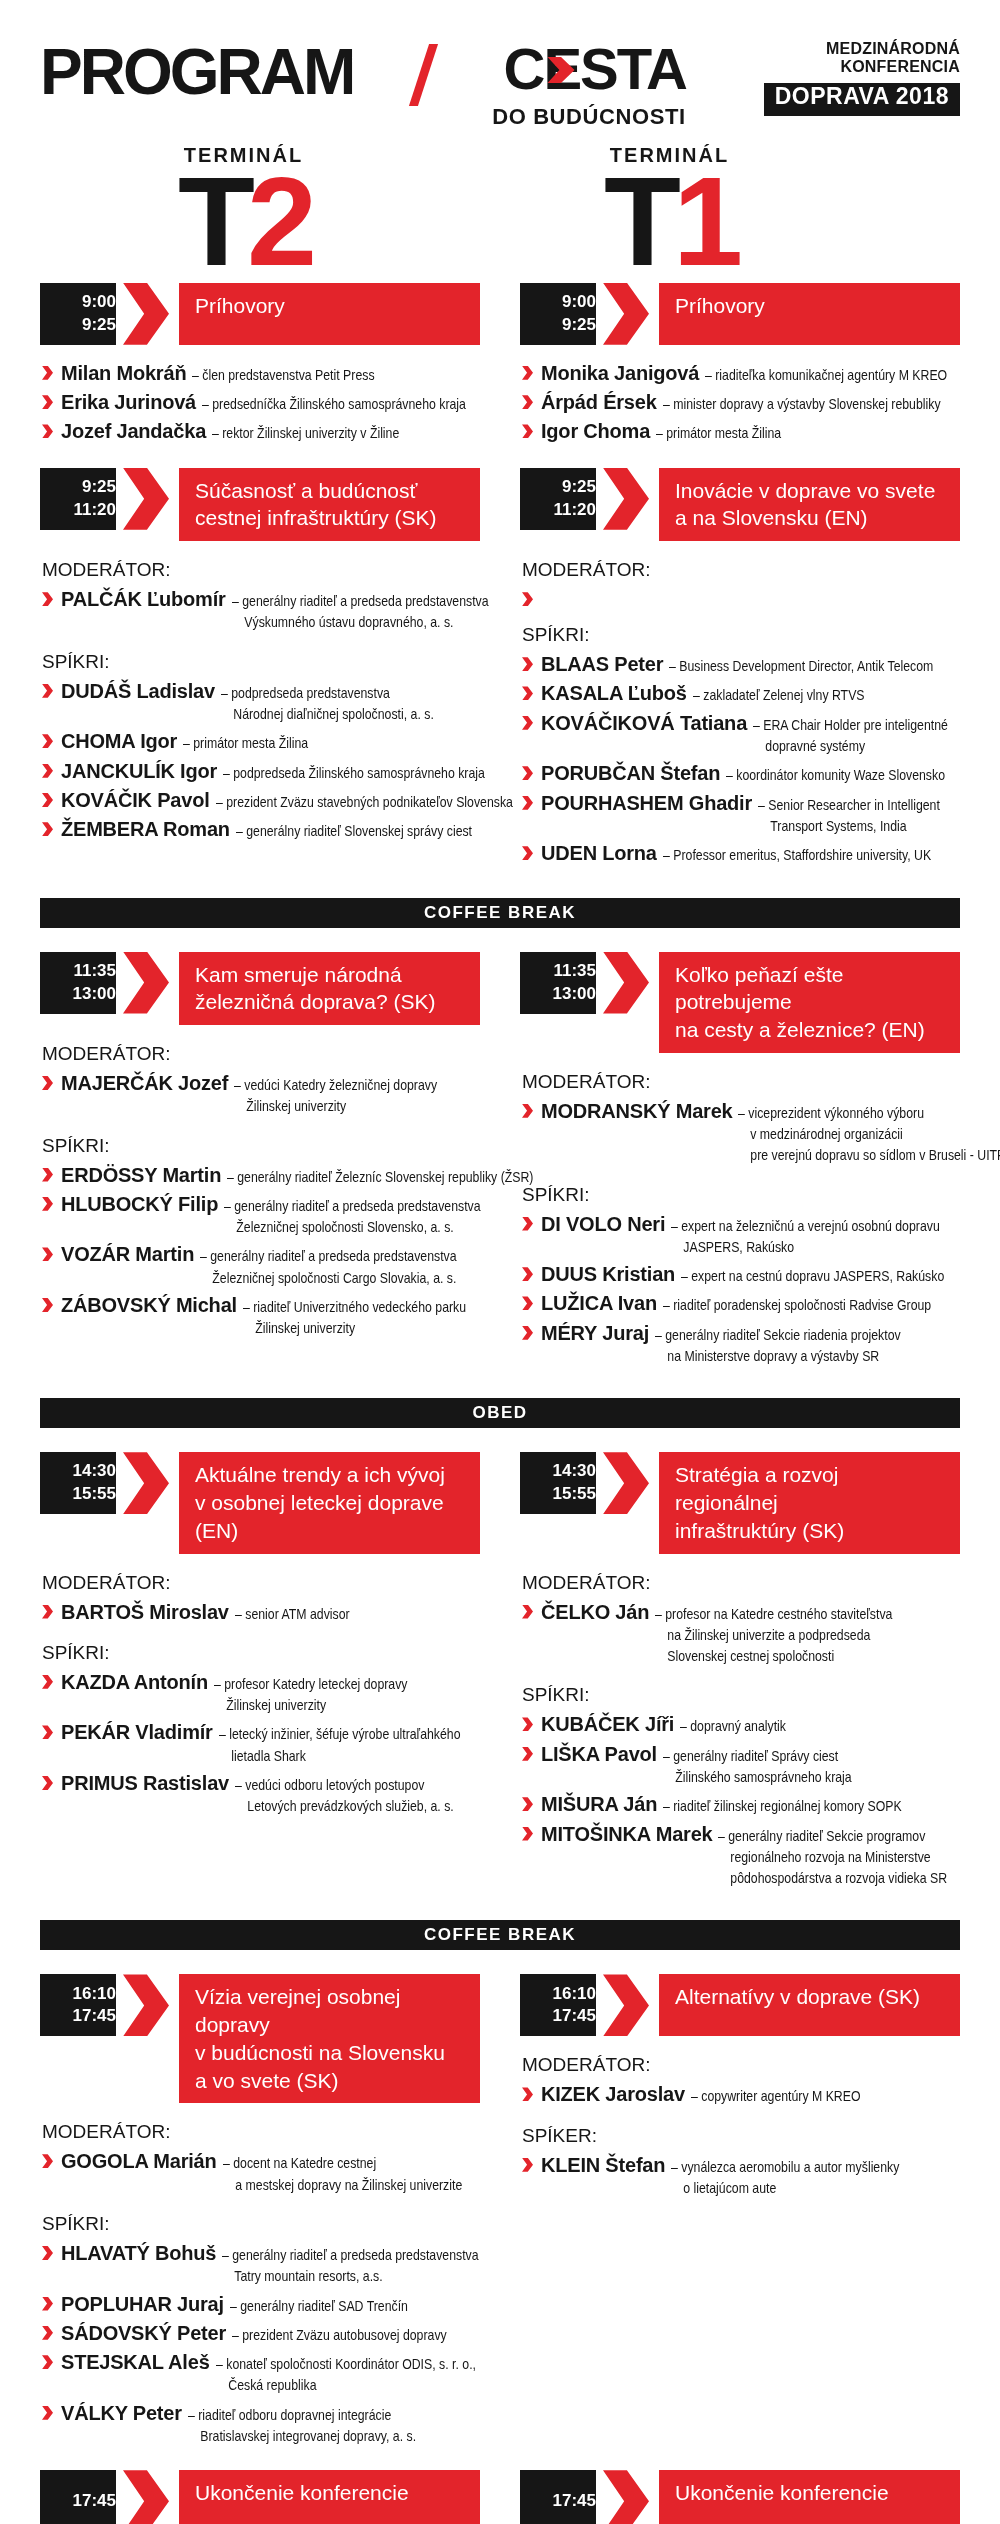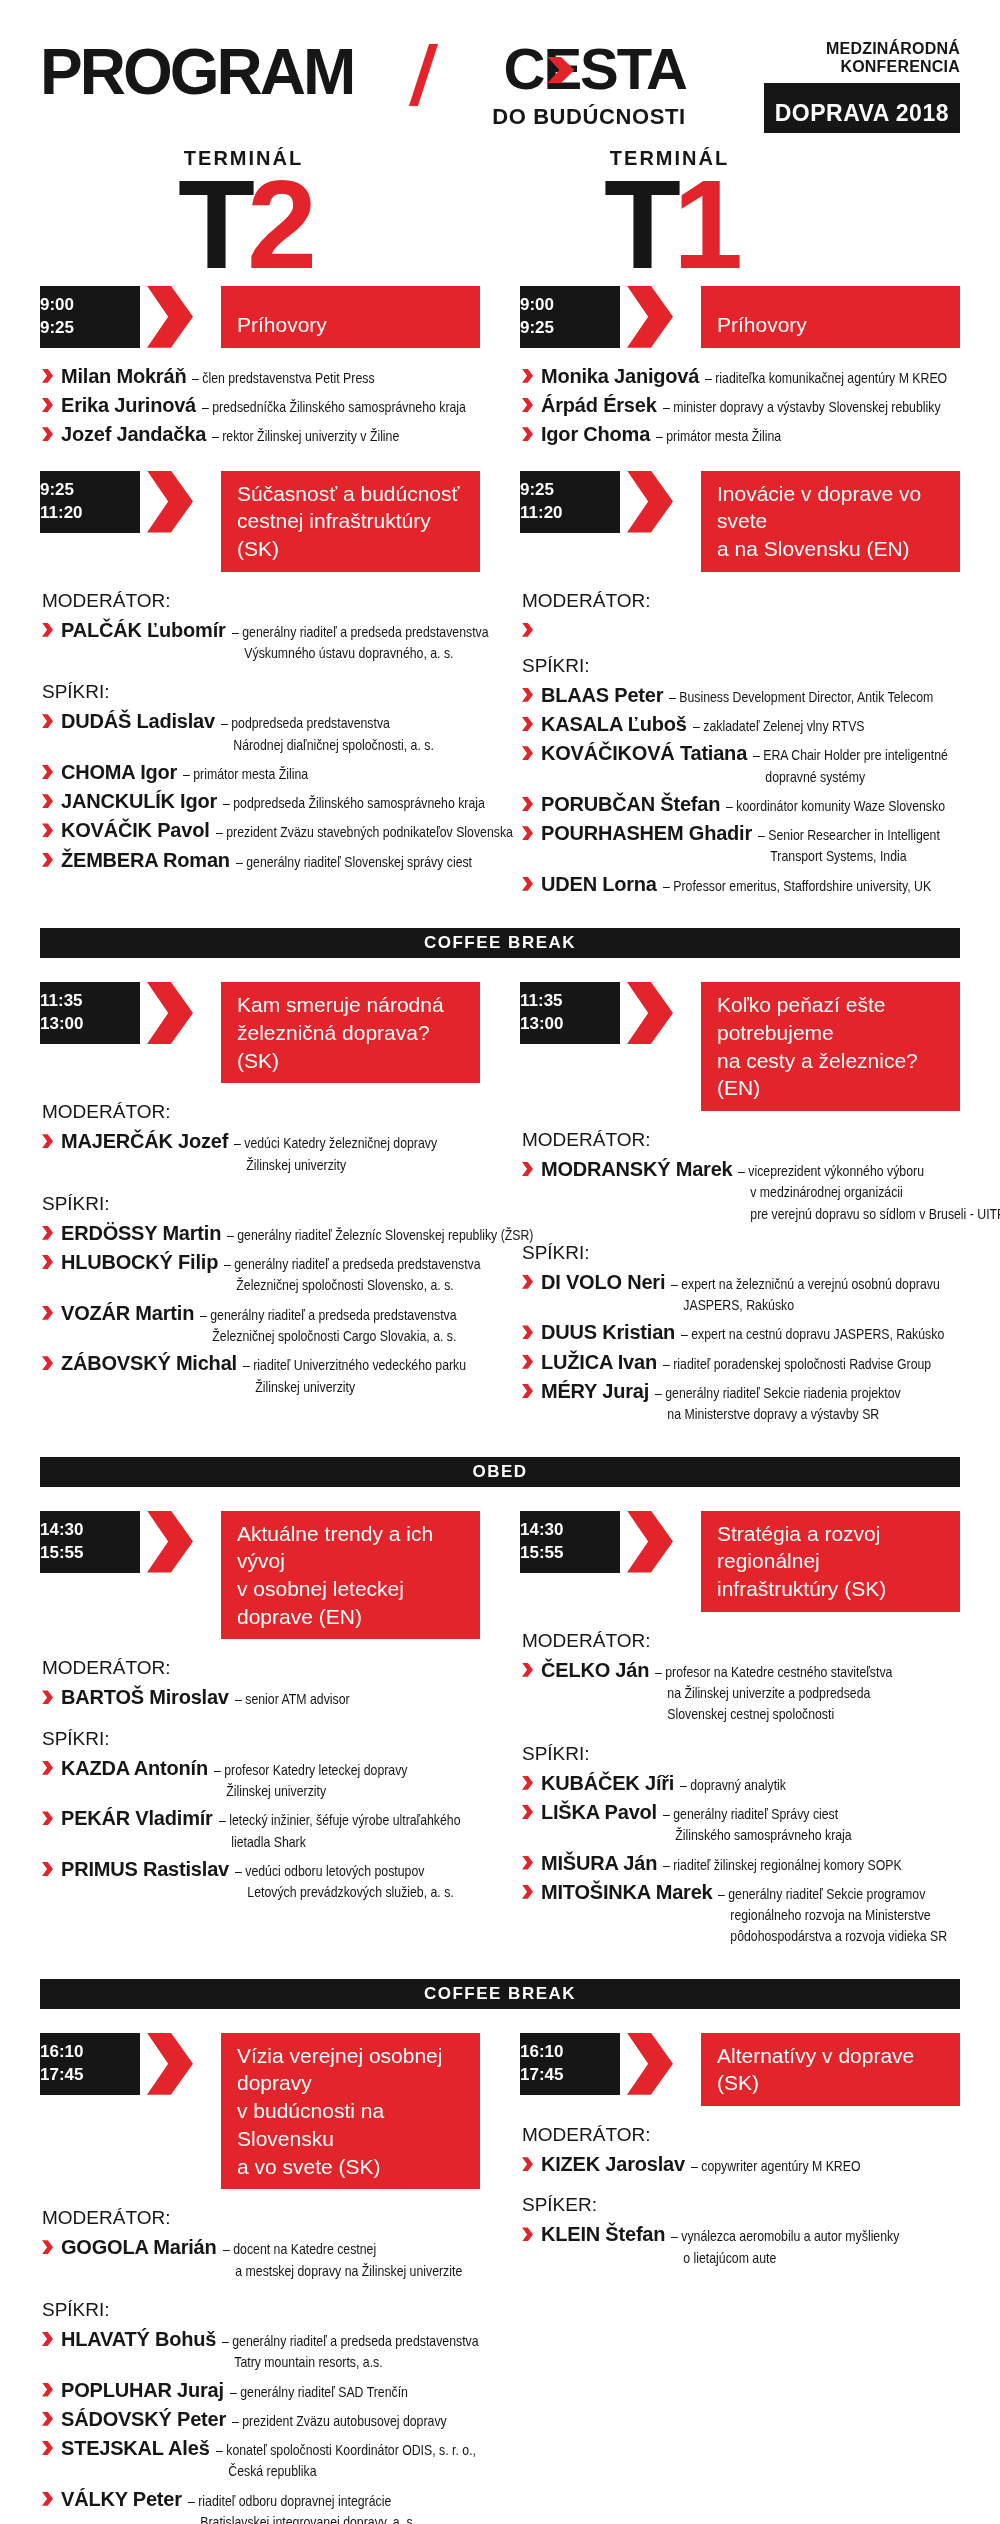--- a/index.html
+++ b/index.html
@@ -20,42 +20,42 @@
   .cesta-wrap{display:flex;flex-direction:column;align-items:flex-end;}
   .cesta{font-size:58px;font-weight:700;letter-spacing:-2px;line-height:1;position:relative;}
   .cesta-arrow{
     position:absolute;left:44px;top:17px;width:27px;height:26px;background:var(--red);
     clip-path:polygon(0 0,50% 0,100% 50%,50% 100%,0 100%,44% 50%);
     filter:drop-shadow(2px 0 0 #fff) drop-shadow(-2px 0 0 #fff) drop-shadow(0 2px 0 #fff) drop-shadow(0 -2px 0 #fff);
   }
   .cesta-sub{font-size:22px;font-weight:700;letter-spacing:.6px;margin-top:6px;}
   .conf{text-align:right;}
   .conf-line{font-size:16px;font-weight:700;line-height:1.12;letter-spacing:.2px;}
-  .badge{display:inline-block;background:var(--black);color:#fff;font-size:23px;font-weight:700;padding:17px 11px 6px;margin-top:7px;letter-spacing:.5px;}
+  .badge{display:inline-block;background:var(--black);color:#fff;font-size:23px;font-weight:700;padding:0 11px 6px;margin-top:7px;letter-spacing:.5px;}
   
   .terminals{display:flex;gap:40px;margin:14px 0 8px;}
   .tcol{width:440px;flex:none;}
   .terminal{display:inline-block;text-align:center;}
   .tcol.t-left .terminal{margin-left:138px;}
   .tcol.t-right .terminal{margin-left:84px;}
   .t-label{font-size:20px;font-weight:700;letter-spacing:2px;}
   .t-code{font-size:126px;font-weight:700;line-height:.84;letter-spacing:-8px;margin-top:2px;}
   .t-code .digit{color:var(--red);}
   
   .slot{display:flex;gap:40px;margin-bottom:18px;}
   .slot:last-child{margin-top:16px;margin-bottom:6px;}
   .col{width:440px;flex:0 0 440px;}
   .session-head{display:flex;align-items:flex-start;}
-  .time-box{width:100px;min-height:62px;box-sizing:border-box;background:var(--black);color:#fff;
-    display:flex;flex-direction:column;justify-content:center;align-items:flex-start;padding:3px 0;flex:none;}
+  .time-box{width:76px;min-height:62px;box-sizing:border-box;background:var(--black);color:#fff;
+    display:flex;flex-direction:column;justify-content:center;align-items:flex-end;padding:3px 0;flex:none;}
   .time-line{font-size:17px;font-weight:700;line-height:1.35;}
   .chev-big{width:46px;height:62px;background:var(--red);margin-left:7px;flex:none;
     clip-path:polygon(0 0,52% 0,100% 50%,52% 100%,0 100%,46% 50%);}
-  .title-box{flex:1;margin-left:28px;background:var(--red);color:#fff;min-height:62px;box-sizing:border-box;
-    display:flex;flex-direction:column;justify-content:flex-end;padding:9px 16px;}
+  .title-box{flex:1;margin-left:10px;background:var(--red);color:#fff;min-height:62px;box-sizing:border-box;
+    display:flex;flex-direction:column;justify-content:flex-start;padding:9px 16px;}
   .title-line{font-size:21px;font-weight:400;line-height:1.32;}
   .sec-label{font-size:19px;margin:18px 0 7px 2px;}
   .entry{display:flex;align-items:flex-start;margin:6px 0;}
   .session-head + .entry{margin-top:17px;}
   .bullet{width:11px;height:14px;flex:none;margin:4px 8px 0 2px;background:var(--red);
     clip-path:polygon(0 0,52% 0,100% 50%,52% 100%,0 100%,46% 50%);}
   .entry-text{display:flex;align-items:baseline;min-width:0;}
   .nm{font-weight:700;font-size:20px;white-space:nowrap;margin-right:6px;letter-spacing:-.2px;}
   .desc{display:block;transform:scaleX(.82);transform-origin:0 0;}
   .dl{font-size:15px;line-height:1.42;white-space:nowrap;}

